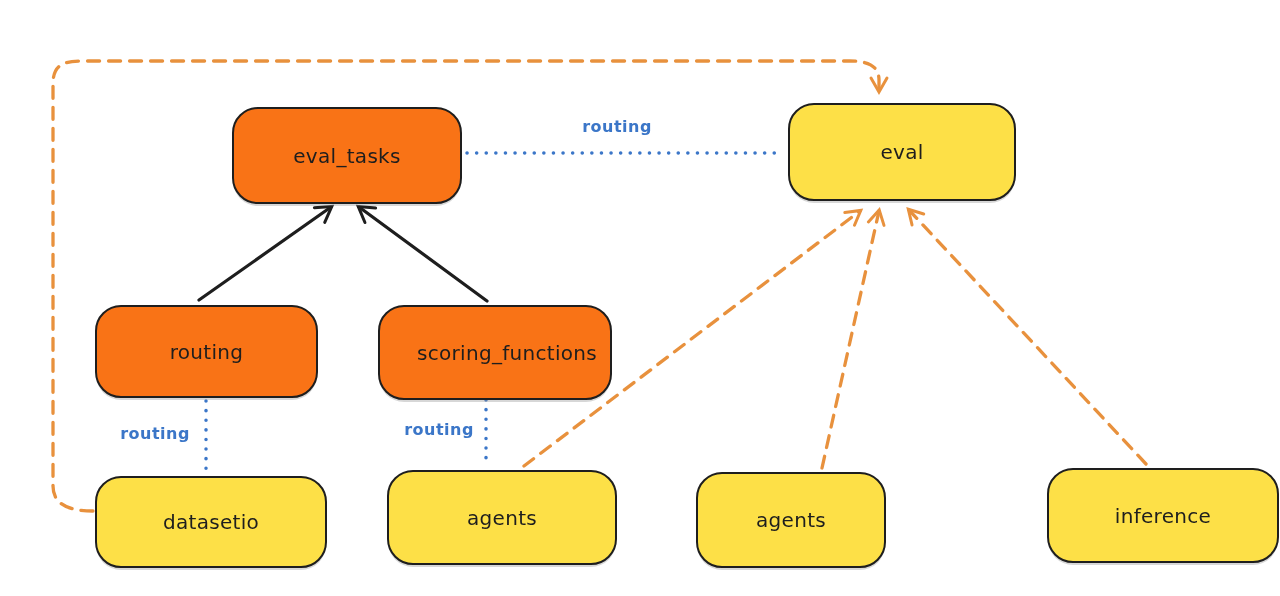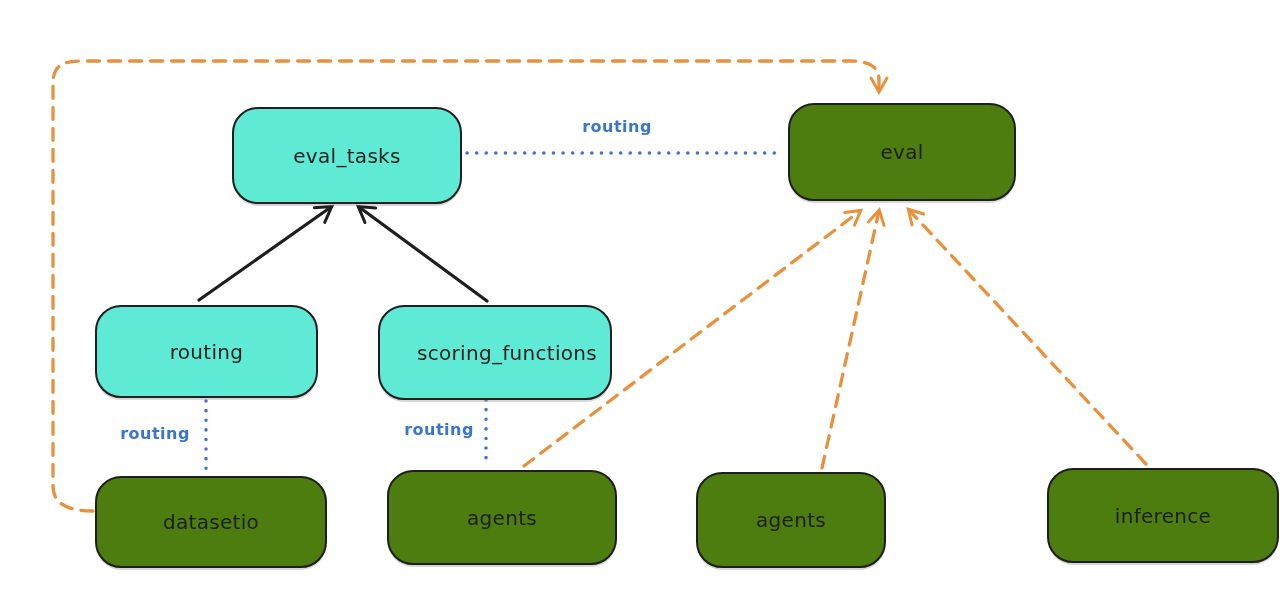--- a/index.html
+++ b/index.html
@@ -28,22 +28,22 @@
   .node {
     position: absolute;
     box-sizing: border-box;
     border: 2.5px solid #1e1e1e;
     border-radius: 26px;
     display: flex;
     align-items: center;
     justify-content: center;
     box-shadow: 0 3px 0 -1px rgba(140,140,140,0.35);
   }
-  .node.blue  { background: #5eead4; }
-  .node.green { background: #4d7c0f; }
+  .node.blue  { background: #f97316; }
+  .node.green { background: #fde047; }
   .node-label {
     color: #1e1e1e;
     font-size: 20px;
     letter-spacing: 0.3px;
     white-space: nowrap;
   }
   .edge-label {
     position: absolute;
     width: 110px;
     text-align: center;

